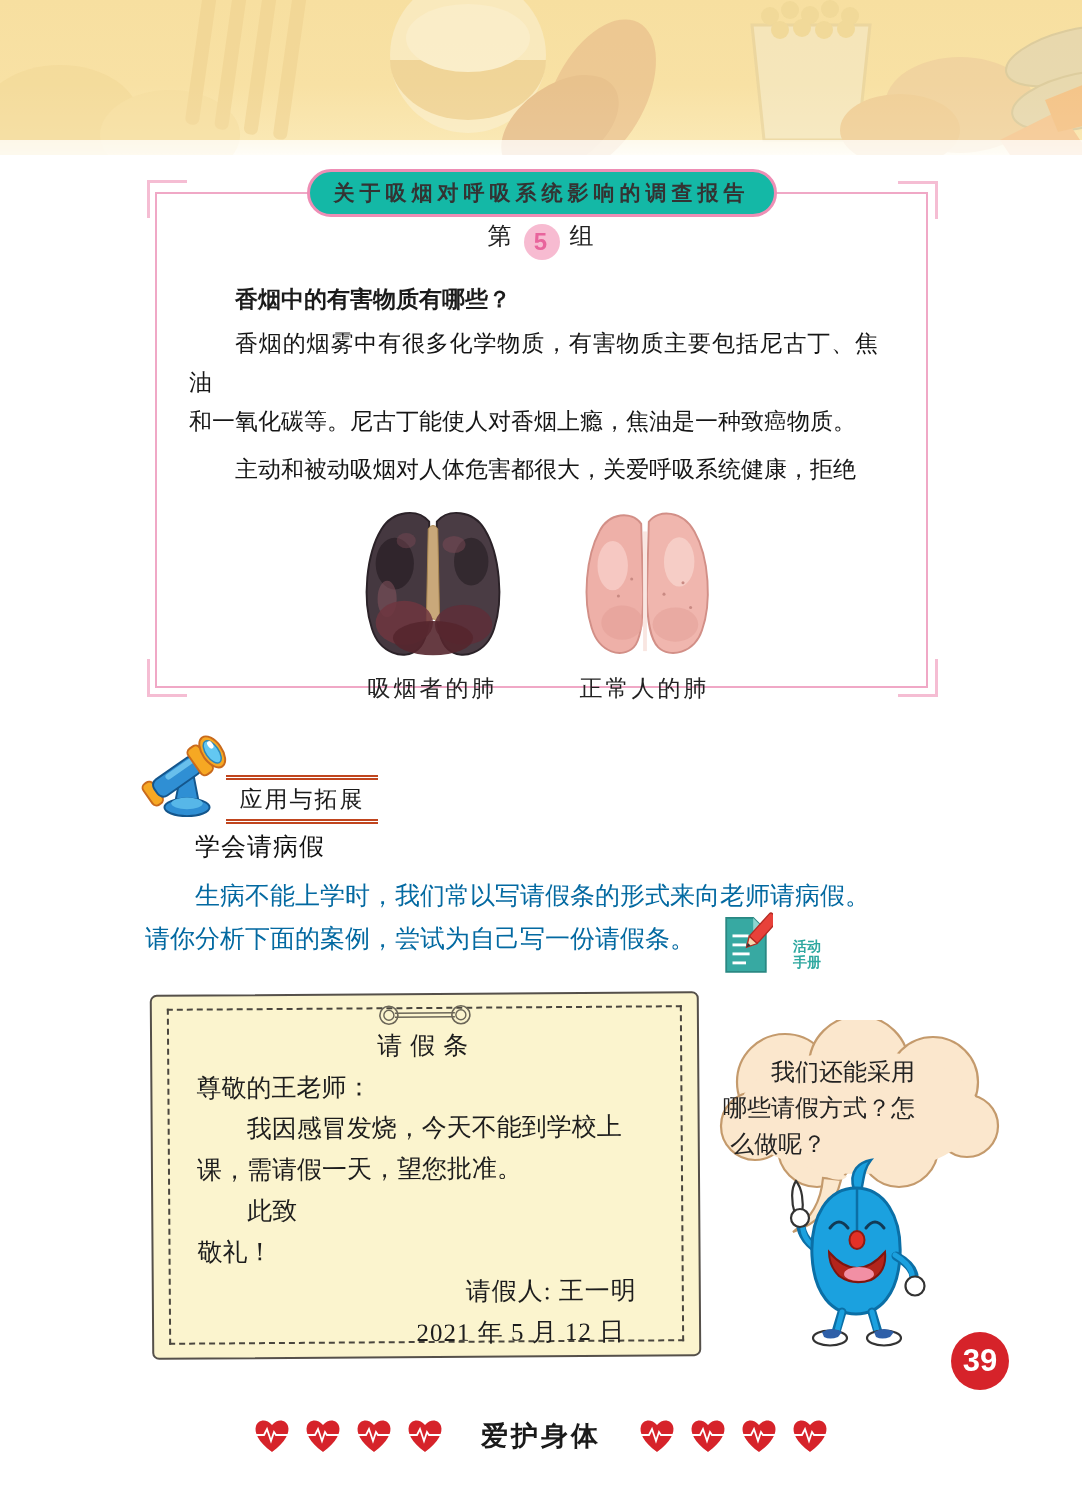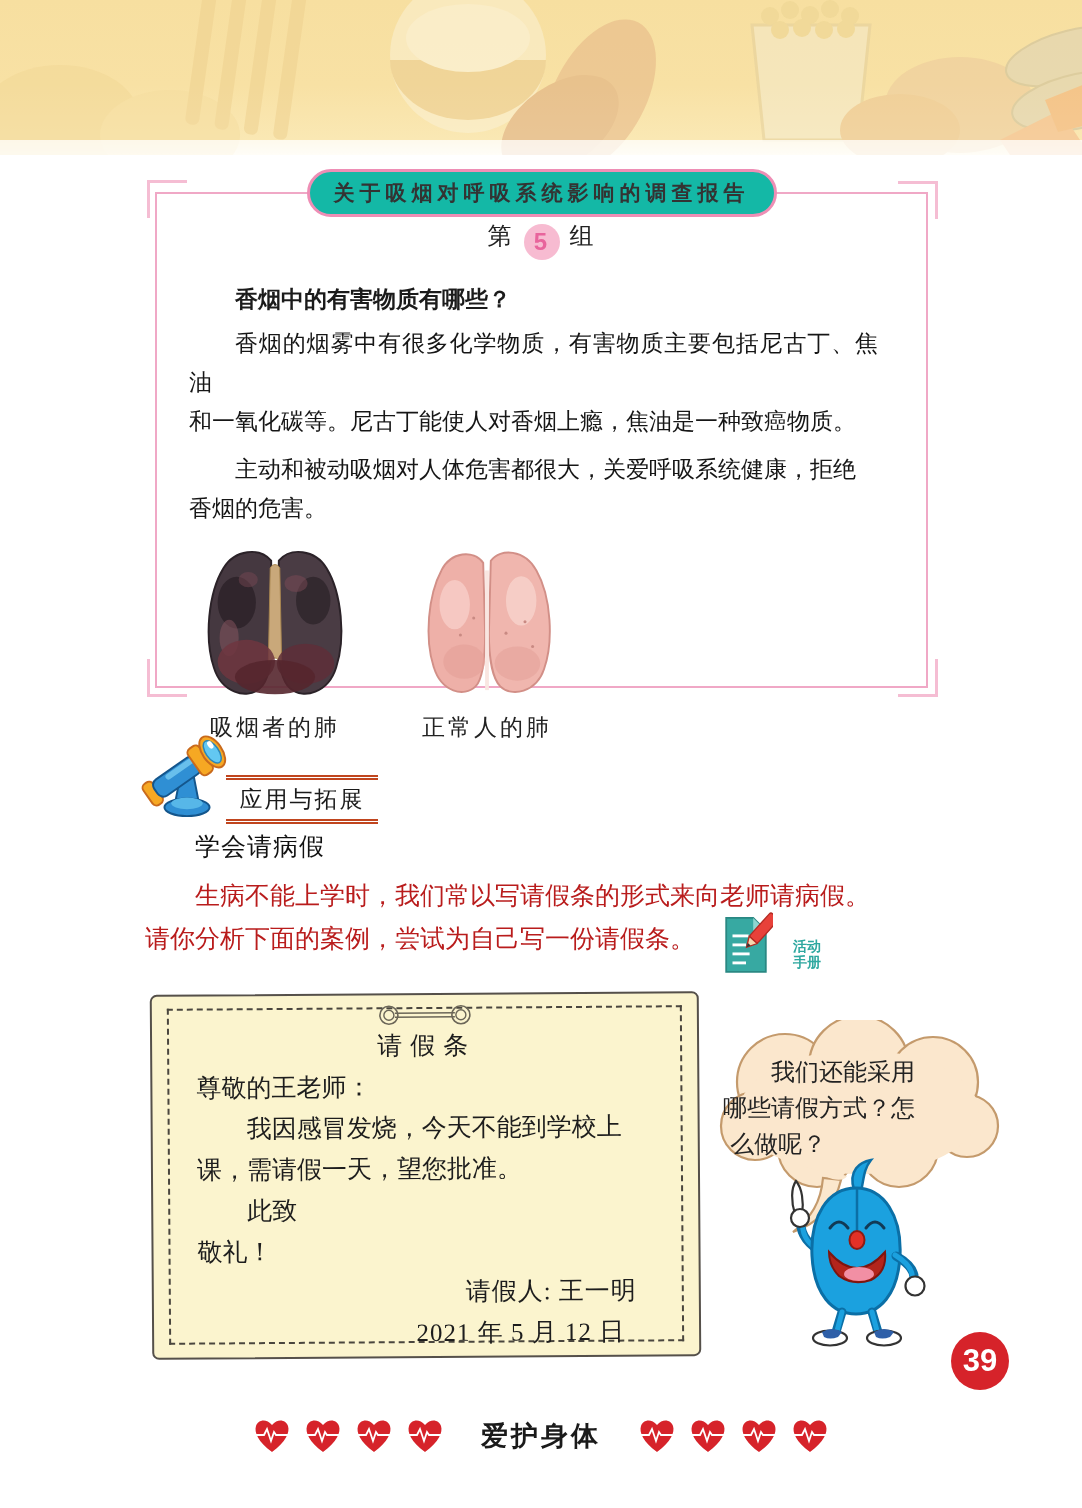--- a/index.html
+++ b/index.html
@@ -32,33 +32,33 @@
     font-weight:bold;font-size:21px;letter-spacing:5px;color:#333;}
   .group-line{margin-top:26px;text-align:center;font-size:24px;color:#222;letter-spacing:2px;}
   .group-num{display:inline-block;width:36px;height:36px;line-height:36px;border-radius:50%;
     background:#F7BBD1;color:#E8649C;font-weight:bold;font-size:24px;text-align:center;
     vertical-align:-6px;margin:0 10px;font-family:"Liberation Sans","DejaVu Sans",sans-serif;}
   .frame-body{padding:14px 48px 0 32px;}
   .question{font-family:"Liberation Sans","DejaVu Sans",sans-serif;font-weight:bold;
     font-size:23px;color:#1b1b1b;text-indent:2em;margin-top:10px;}
   .para{font-size:23px;line-height:39px;color:#161616;text-align:justify;margin-top:9px;}
   .para .ind{text-indent:2em;}
-  .lungs-row{display:flex;gap:50px;margin-top:18px;}
+  .lungs-row{display:flex;justify-content:center;gap:50px;margin-top:18px;}
   .lung-fig{text-align:center;}
   .lung-caption{font-size:23px;letter-spacing:3px;color:#222;margin-top:2px;}
 
   
   .telescope{position:absolute;left:133px;top:718px;}
   .ext-header{position:absolute;left:226px;top:775px;width:152px;text-align:center;
     border-top:5px double var(--line-orange);border-bottom:5px double var(--line-orange);
     padding:4px 0;font-family:"Liberation Sans","DejaVu Sans",sans-serif;
     font-weight:normal;font-size:23px;letter-spacing:2px;color:#1a1a1a;}
   .subheading{position:absolute;left:195px;top:830px;
     font-family:"Liberation Sans","DejaVu Sans",sans-serif;font-size:25px;color:#111;letter-spacing:1px;}
-  .intro{position:absolute;left:145px;top:874px;width:815px;font-size:25px;line-height:43px;color:#b91c1c;}
+  .intro{position:absolute;left:145px;top:874px;width:815px;font-size:25px;line-height:43px;color:#0369a1;}
   .intro .ind{text-indent:2em;}
   .handbook{position:absolute;left:719px;top:912px;display:flex;align-items:flex-end;gap:24px;}
   .handbook-label{font-family:"Liberation Sans","DejaVu Sans",sans-serif;
     color:#2FA8A0;font-size:14px;font-weight:bold;line-height:16px;margin-left:-4px;margin-bottom:6px;}
 
   
   .note{position:absolute;left:151px;top:993px;width:549px;height:365px;
     background:var(--note-paper);border:2px solid #55504a;border-radius:7px;transform:rotate(-0.4deg);}
   .note-dash{position:absolute;left:15px;right:15px;top:12px;bottom:13px;border:2px dashed #4a463e;}
   .fastener{position:absolute;left:50%;top:8px;transform:translateX(-50%);}
@@ -161,21 +161,20 @@
       <span>第</span><span class="group-num">5</span><span>组</span>
     </div>
     <div class="frame-body">
       <div class="question">香烟中的有害物质有哪些？</div>
       <div class="para">
         <div class="ind">香烟的烟雾中有很多化学物质，有害物质主要包括尼古丁、焦油</div>
         <div>和一氧化碳等。尼古丁能使人对香烟上瘾，焦油是一种致癌物质。</div>
       </div>
       <div class="para">
         <div class="ind">主动和被动吸烟对人体危害都很大，关爱呼吸系统健康，拒绝</div>
-        <div>香烟的危害。</div>
       </div>
       <div class="lungs-row">
         <div class="lung-fig">
           <svg width="172" height="160" viewBox="0 0 180 165">
             <path d="M86,14 C74,0 48,2 36,22 C20,48 16,96 26,126 C34,152 60,160 74,148 C84,140 87,118 87,92 Z" fill="#453840" stroke="#2b2228" stroke-width="2"></path>
             <path d="M94,14 C106,0 132,2 144,22 C160,48 164,96 154,126 C146,152 120,160 106,148 C96,140 93,118 93,92 Z" fill="#4A3C44" stroke="#2b2228" stroke-width="2"></path>
             <path d="M85,22 C87,17 93,17 95,22 L97,122 C91,114 89,114 83,122 Z" fill="#C9A87A" stroke="#A8854F" stroke-width="1"></path>
             <ellipse cx="50" cy="58" rx="20" ry="27" fill="#2A2127" opacity="0.8"></ellipse>
             <ellipse cx="130" cy="56" rx="18" ry="25" fill="#2A2127" opacity="0.7"></ellipse>
             <ellipse cx="42" cy="95" rx="10" ry="19" fill="#8A5560" opacity="0.5"></ellipse>

